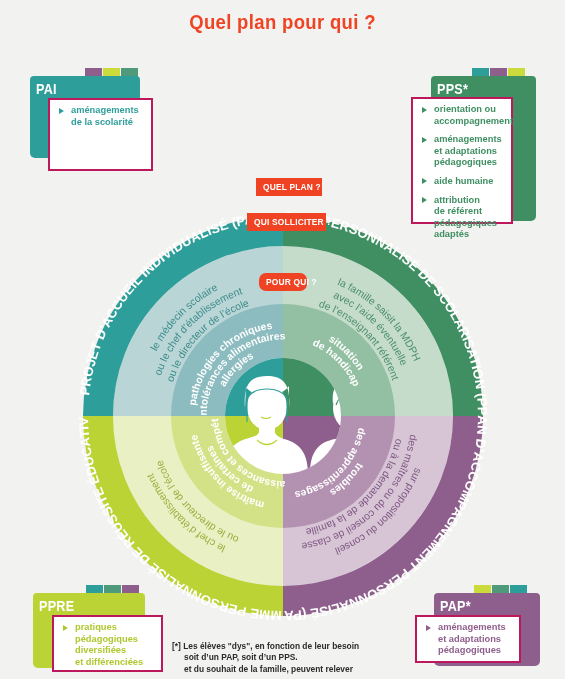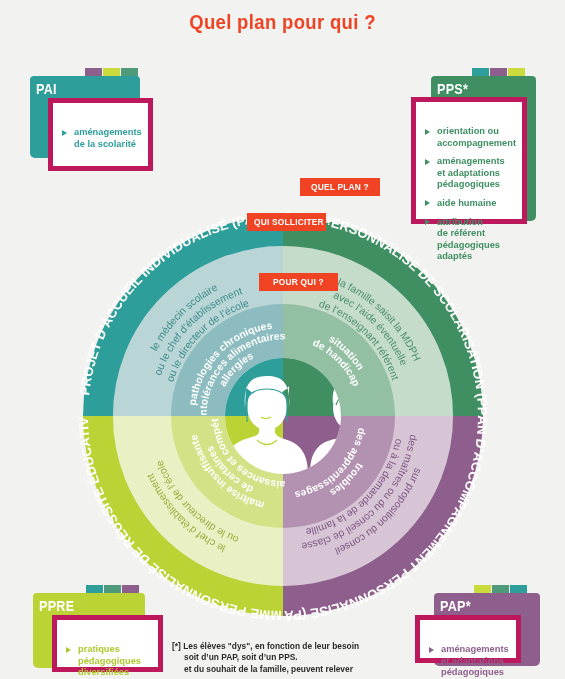--- a/index.html
+++ b/index.html
@@ -49,23 +49,23 @@
     font-family: "Liberation Sans", sans-serif;
     font-weight: bold;
     font-size: 15px;
     letter-spacing: .3px;
     transform: scaleX(.84);
     transform-origin: left center;
   }
   .sheet {
     position: absolute;
     background: #ffffff;
-    border: 5px solid #be185d;
+    border: 2px solid #be185d;
     box-sizing: border-box;
-    padding: 24px 8px 9px 9px;
+    padding: 5px 8px 9px 9px;
   }
   .bullets { list-style: none; margin: 0; padding: 0; }
   .bullets li {
     position: relative;
     padding-left: 12px;
     margin-bottom: 7px;
     font-family: "Liberation Sans", sans-serif;
     font-size: 9.3px;
     line-height: 11.6px;
     font-weight: bold;
@@ -264,23 +264,23 @@
       <text><textPath href="#p-pap-1" startOffset="50%" text-anchor="middle">troubles</textPath></text>
       <text><textPath href="#p-pap-2" startOffset="50%" text-anchor="middle">des apprentissages</textPath></text>
 
       <text><textPath href="#p-ppre-1" startOffset="50%" text-anchor="middle">maîtrise insuffisante</textPath></text>
       <text><textPath href="#p-ppre-2" startOffset="50%" text-anchor="middle">de certaines</textPath></text>
       <text><textPath href="#p-ppre-3" startOffset="50%" text-anchor="middle">connaissances et compétences</textPath></text>
     </g>
   </svg>
 </div>
 
-<div class="badge" style="left:256px; top:178px; width:80px;margin-left:44px;">QUEL PLAN ?</div>
+<div class="badge" style="left:256px; top:178px; width:66px;">QUEL PLAN ?</div>
 <div class="badge" style="left:247px; top:213px; width:79px;">QUI SOLLICITER ?</div>
-<div class="badge" style="left:259px; top:273px; width:79px;">POUR QUI ?</div>
+<div class="badge" style="left:259px; top:273px; width:48px;border-radius:7px;">POUR QUI ?</div>
 
 <div class="card">
   <div class="chips" style="left:85px; top:68px;">
     <div class="chip" style="background:#8e5f8c;"></div>
     <div class="chip" style="background:#cbdb3c;"></div>
     <div class="chip" style="background:#4f9a7a;"></div>
   </div>
   <div class="folder" style="left:30px; top:76px; width:110px; height:82px; background:#2e9e9b;"></div>
   <div class="folder-label" style="left:36px; top:80px;">PAI</div>
   <div class="sheet" style="left:48px; top:98px; width:105px; height:73px; color:#2e9e9b;">
@@ -292,21 +292,21 @@
 </div>
 
 <div class="card">
   <div class="chips" style="left:472px; top:68px;">
     <div class="chip" style="background:#2e9e9b;"></div>
     <div class="chip" style="background:#8e5f8c;"></div>
     <div class="chip" style="background:#cbdb3c;"></div>
   </div>
   <div class="folder" style="left:431px; top:76px; width:105px; height:145px; background:#3f8f63;"></div>
   <div class="folder-label" style="left:437px; top:80px;">PPS*</div>
-  <div class="sheet" style="left:411px; top:97px; width:116px; height:127px; color:#3f8f63;">
+  <div class="sheet" style="left:411px; top:97px; width:102px; height:127px; color:#3f8f63;">
     <ul class="bullets">
       <li><span style="white-space:pre-line">orientation ou
 accompagnement</span></li>
       <li><span style="white-space:pre-line">aménagements
 et adaptations
 pédagogiques</span></li>
       <li><span style="white-space:pre-line">aide humaine</span></li>
       <li><span style="white-space:pre-line">attribution
 de référent
 pédagogiques adaptés</span></li>

